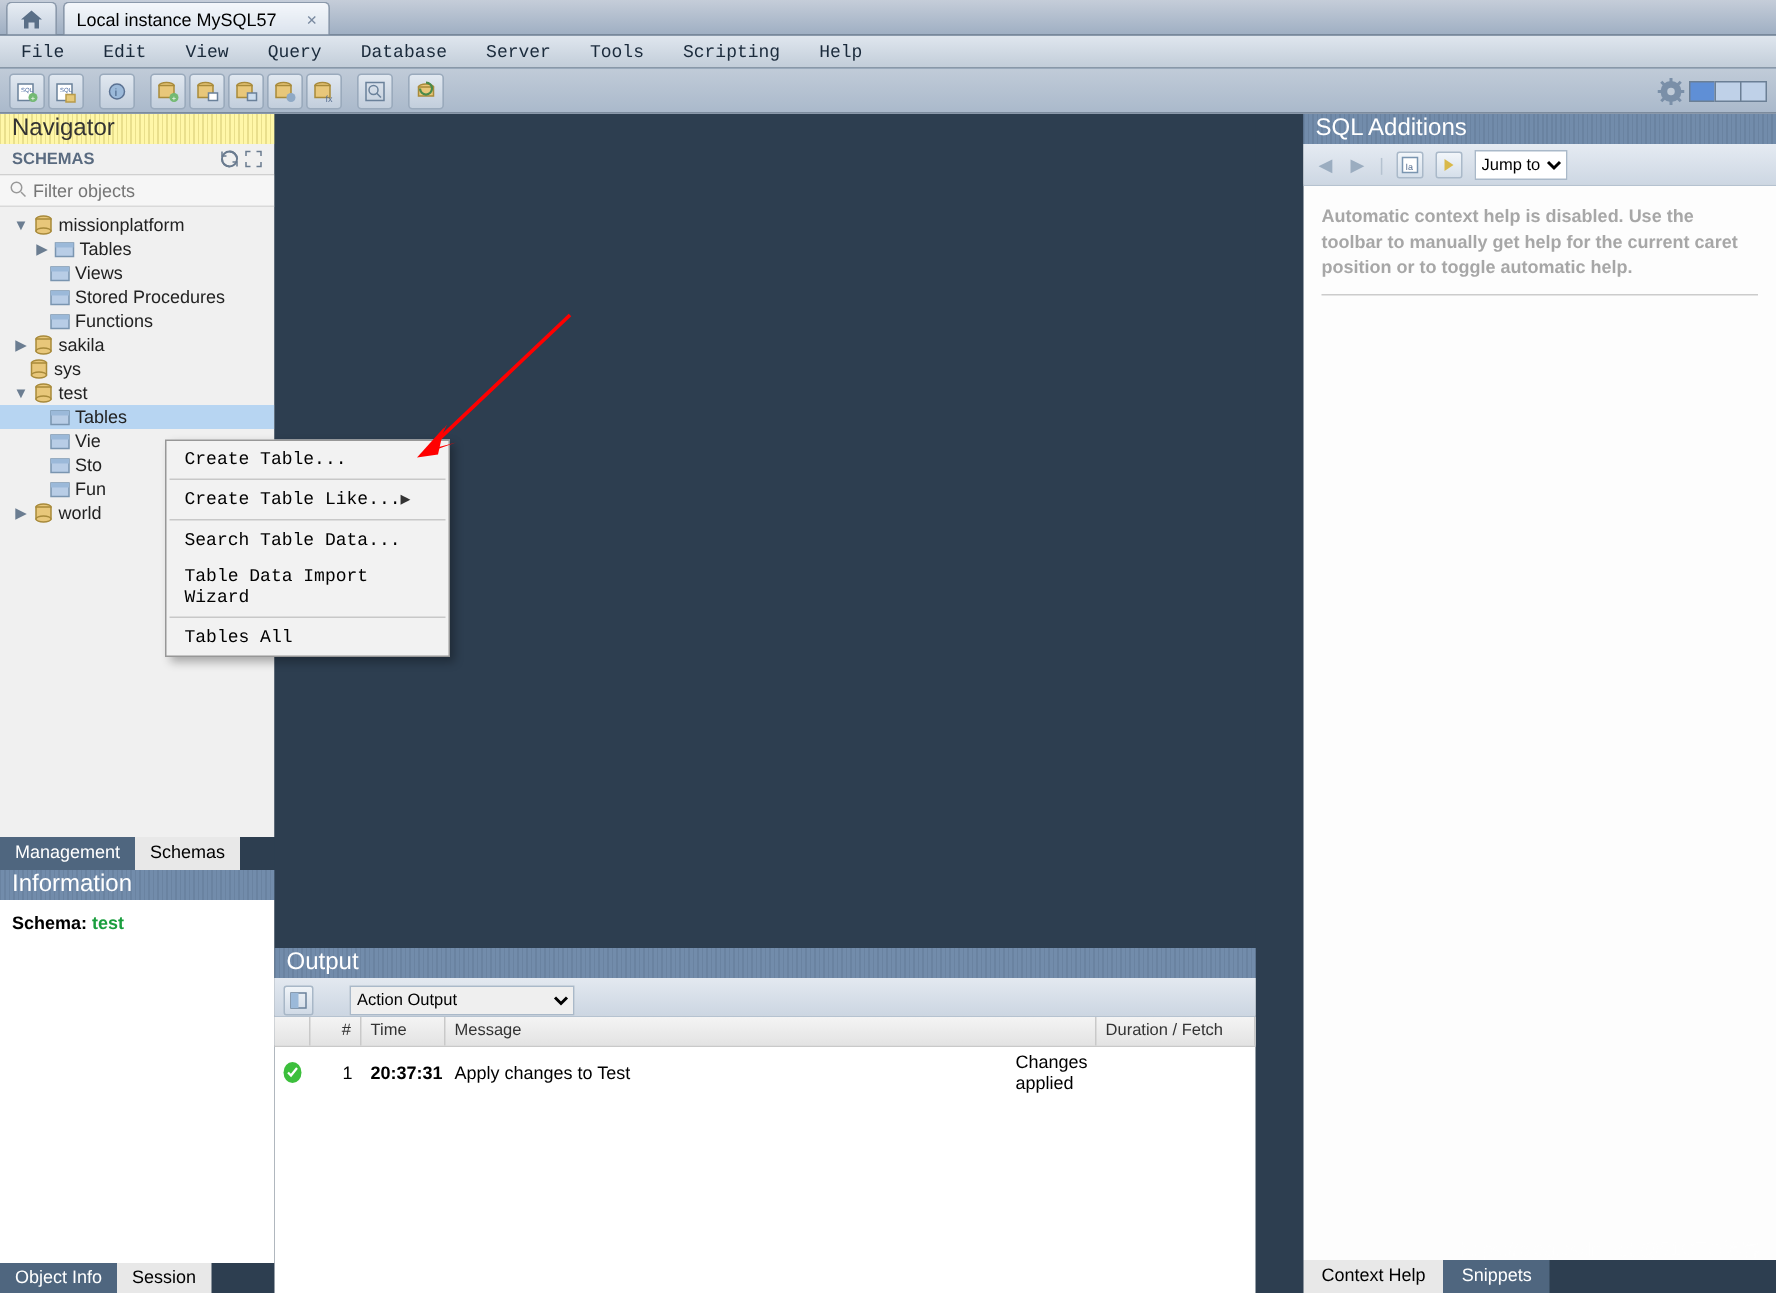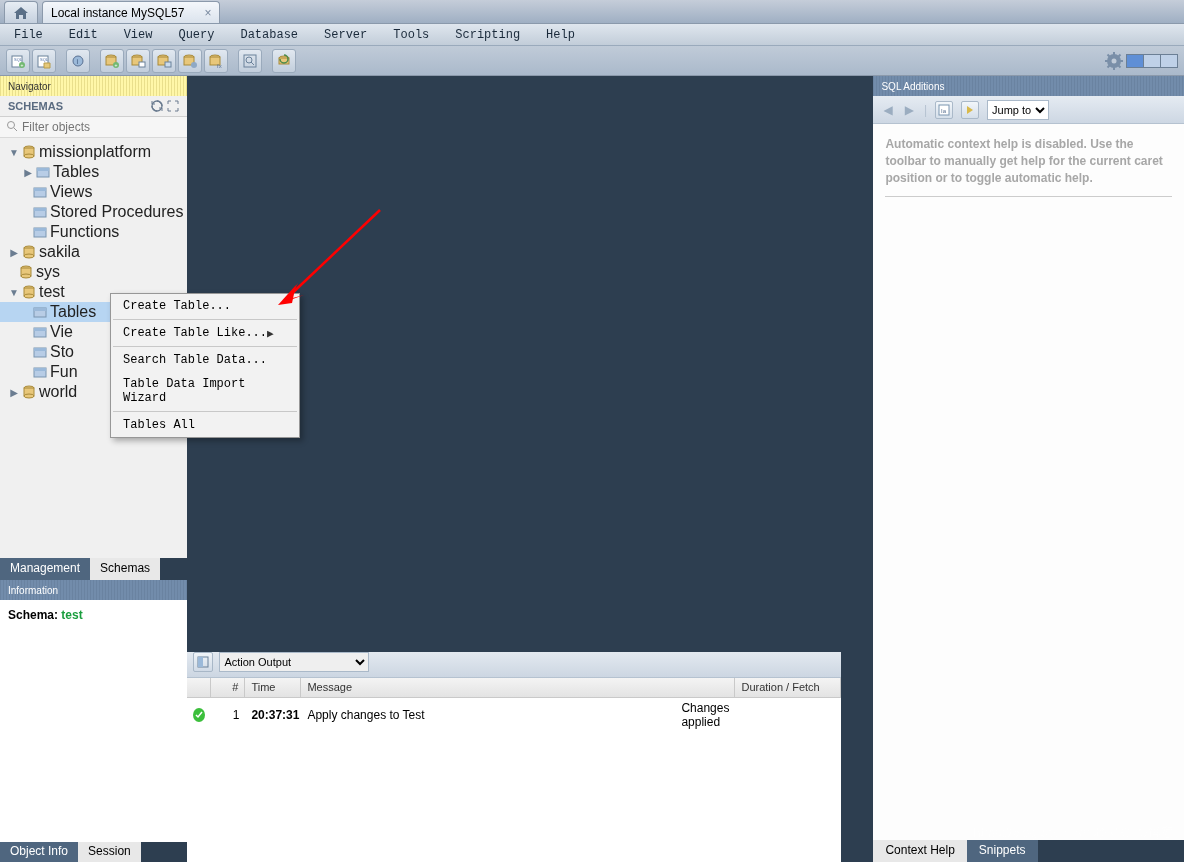--- a/index.html
+++ b/index.html
@@ -26,31 +26,31 @@
   .panel-icons .box { width:18px; height:14px; border:1px solid #6b7f95; margin-left:-1px; background:#bfd1e8; }
   .panel-icons .box.active { background:#5f8fd6; }
 
   
   .main { display:flex; height: calc(100% - 24px - 22px - 30px); }
   .left-col { width: 207px; display:flex; flex-direction:column; background:#2d3e50; }
   .center-col { flex:1; display:flex; flex-direction:column; background:#2d3e50; }
   .right-col { width: 360px; display:flex; flex-direction:column; background:#2d3e50;margin-left:32px; }
 
   
-  .panel-header { height: 20px; background: #728cab; background-image: repeating-linear-gradient(90deg, #6a83a1 0 1px, transparent 1px 3px); color:#fff; font-size:10px; padding: 2px 8px; display:flex; align-items:center; }
+  .panel-header { height: 20px; background: #728cab; background-image: repeating-linear-gradient(90deg, #6a83a1 0 1px, transparent 1px 3px); color:#fff; font-size:16px; padding: 2px 8px; display:flex; align-items:center; }
   .panel-header.yellow { background: #fff7a8; background-image: repeating-linear-gradient(90deg, #e9df8c 0 1px, transparent 1px 3px); color:#333; }
 
   
   .navigator-body { background:#f0f0f0; flex:1; display:flex; flex-direction:column; overflow:hidden; }
   .schemas-hdr { padding: 4px 8px; font-weight:bold; color:#5a6b80; font-size:11px; display:flex; align-items:center; justify-content:space-between; border-bottom:1px solid #d0d0d0; }
   .schemas-hdr .icons { display:flex; gap:4px; color:#6a7b8f; }
   .filter-row { display:flex; align-items:flex-start; padding:3px 6px; gap:4px; border-bottom:1px solid #d9d9d9; background:#f6f6f6; }
   .filter-row svg{ width:12px;height:12px; flex-shrink:0; fill:#888;}
   .filter-row input { flex:1; border:none; background:transparent; font-size:12px; color:#888; outline:none; }
-  .tree { padding: 4px 0; font-size:16px; color:#222; }
+  .tree { padding: 4px 0; font-size:12px; color:#222; }
   .tree-row { display:flex; align-items:center; padding: 1px 4px; gap: 3px; white-space:nowrap; }
   .tree-row.sel { background:#b7d5f2; }
   .indent { display:inline-block; }
   .tri { width:10px; display:inline-flex; justify-content:center; color:#6b7d91; font-size:10px; }
   .tri.open::before { content:'▼'; }
   .tri.closed::before { content:'▶'; }
   .db-icon, .folder-icon { width:14px; height:14px; display:inline-flex; align-items:center; justify-content:center; }
 
   .nav-tabs { display:flex; background:#2d3e50; height:22px; font-size:12px; }
   .nav-tabs .tab { padding:3px 10px; background:#4f667f; color:#fff; }
@@ -80,21 +80,21 @@
   .ctx-menu { position:absolute; left:110px; top:293px; width:190px; background:#f2f2f2; border:1px solid #979797; box-shadow: 3px 3px 6px rgba(0,0,0,0.3); font-family:"SimSun","Courier New",monospace; font-size:12px; z-index:50; }
   .ctx-item { padding:5px 10px 5px 12px; display:flex; justify-content:flex-start; align-items:center; }
   .ctx-sep { border-top:1px solid #c8c8c8; margin:1px 2px; }
   .ctx-sub { font-size:11px; color:#333; }
 
   
   .arrow-annot { position:absolute; left:270px; top:205px; z-index:60; pointer-events:none; }
 
   
   .output-panel { background:#fff; display:flex; flex-direction:column; height:210px; }
-  .output-toolbar { height:26px; background:linear-gradient(#e3e9f0,#ccd6e2); display:flex; align-items:flex-start; padding:0 6px; gap:6px; border-bottom:1px solid #b5c2d0; }
+  .output-toolbar { height:26px; background:linear-gradient(#e3e9f0,#ccd6e2); display:flex; align-items:flex-end; padding:0 6px; gap:24px; border-bottom:1px solid #b5c2d0; }
   .output-toolbar .smbtn { width:20px; height:20px; background:linear-gradient(#f0f4f8,#d0dae6); border:1px solid #a8b7c7; border-radius:2px; display:flex;align-items:center;justify-content:center;}
   .output-toolbar select { font-size:11px; height:20px; width:150px; border:1px solid #aab9c9; }
   .output-headers { display:flex; height:20px; background:linear-gradient(#f4f4f4,#e3e3e3); border-bottom:1px solid #c9c9c9; font-size:11px; color:#333; }
   .output-headers > div { padding:3px 6px; border-right:1px solid #c9c9c9; }
   .oh-status{width:24px;} .oh-idx{width:34px; text-align:right;} .oh-time{width:56px;} .oh-action{flex:0 0 374px;} .oh-msg{flex:1;} .oh-dur{width:106px;}
   .output-row { display:flex; align-items:center; font-size:12px; padding:3px 0; }
   .output-row > div { padding:0 6px; }
   .or-status{width:24px; display:flex; justify-content:center;} .or-idx{width:34px; text-align:right;} .or-time{width:56px;font-weight:bold;} .or-action{flex:0 0 374px;} .or-msg{flex:1;} .or-dur{width:106px;}
   .ok-badge { width:14px; height:14px; border-radius:50%; background:#3cbf3c; display:flex; align-items:center; justify-content:center; }
 
@@ -413,20 +413,21 @@
       <div class="schema-lbl"><b>Schema: </b><span class="schema-name">test</span></div>
     </div>
     <div class="info-tabs">
       <div class="tab">Object Info</div>
       <div class="tab active">Session</div>
     </div>
   </div>
 
   <div class="center-col">
     <div class="grow"></div>
+    <div class="panel-header">Output</div>
     <div class="output-panel">
       <div class="output-toolbar">
         <div class="smbtn">
             <svg width="12" height="12" viewBox="0 0 12 12">
               <rect x="1" y="1" width="10" height="10" fill="none" stroke="#6a819a"></rect>
               <rect x="1" y="1" width="5" height="10" fill="#9bb9d9"></rect>
             </svg>
           </div>
         <select><option>Action Output</option></select>
       </div>

